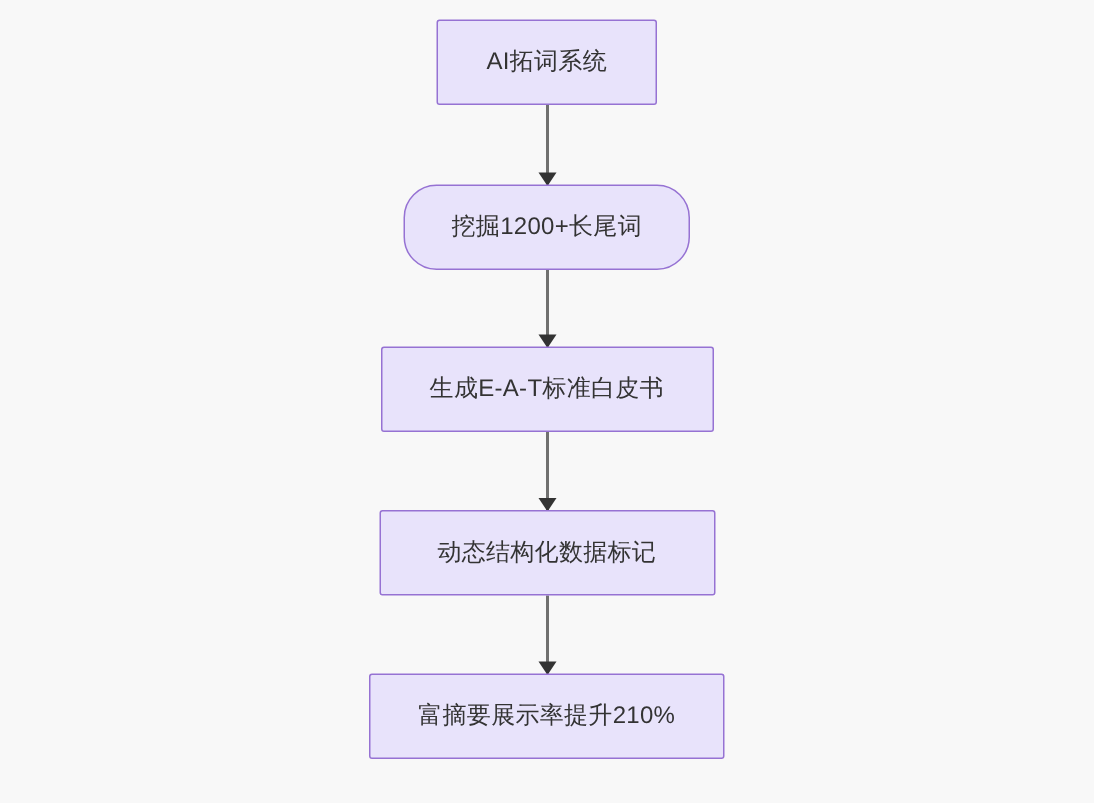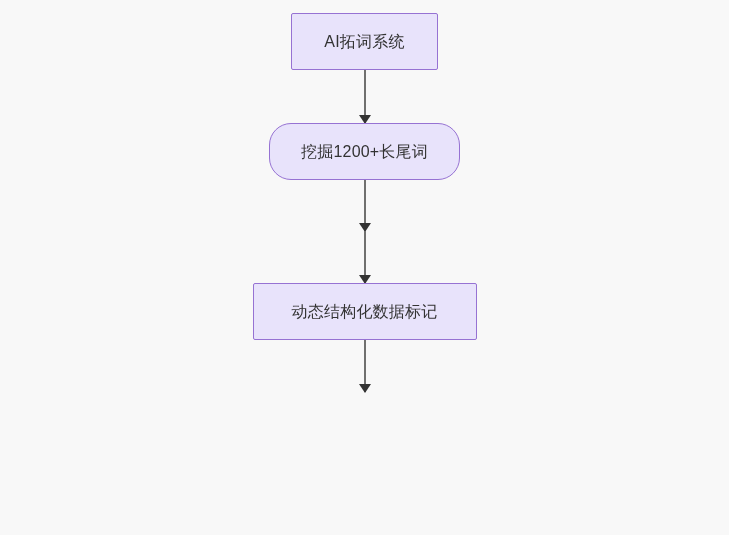--- a/index.html
+++ b/index.html
@@ -70,21 +70,21 @@
     height: 0;
     border-left: 6px solid transparent;
     border-right: 6px solid transparent;
     border-top: 9px solid #333333;
   }
 
   
   .node-1 { width: 147px; }
   .node-2 { width: 191px; border-radius: 22px; }
   .node-3 { width: 222px; }
-  .node-4 { width: 224px; }
+  .node-4 { width: 224px; font-family: Liberation Mono, monospace; }
   .node-5 { width: 237px; }
 
   
   .gap-1 { height: 53px; }
   .gap-2 { height: 51px; }
   .gap-3 { height: 52px; }
   .gap-4 { height: 52px; }
 
   .top-spacer { height: 13px; }
 </style>
@@ -107,30 +107,36 @@
 
     <div class="node-box node-2">
       <span class="node-label">挖掘1200+长尾词</span>
     </div>
 
     <div class="connector gap-2">
       <div class="edge-line"></div>
       <div class="arrow-head"></div>
     </div>
 
+    <div class="node-box node-3">
+      <span class="node-label">生成E-A-T标准白皮书</span>
+    </div>
 
     <div class="connector gap-3">
       <div class="edge-line"></div>
       <div class="arrow-head"></div>
     </div>
 
     <div class="node-box node-4">
       <span class="node-label">动态结构化数据标记</span>
     </div>
 
     <div class="connector gap-4">
       <div class="edge-line"></div>
       <div class="arrow-head"></div>
     </div>
 
+    <div class="node-box node-5">
+      <span class="node-label">富摘要展示率提升210%</span>
+    </div>
 
   </div>
 </div>
 
 </body></html>

